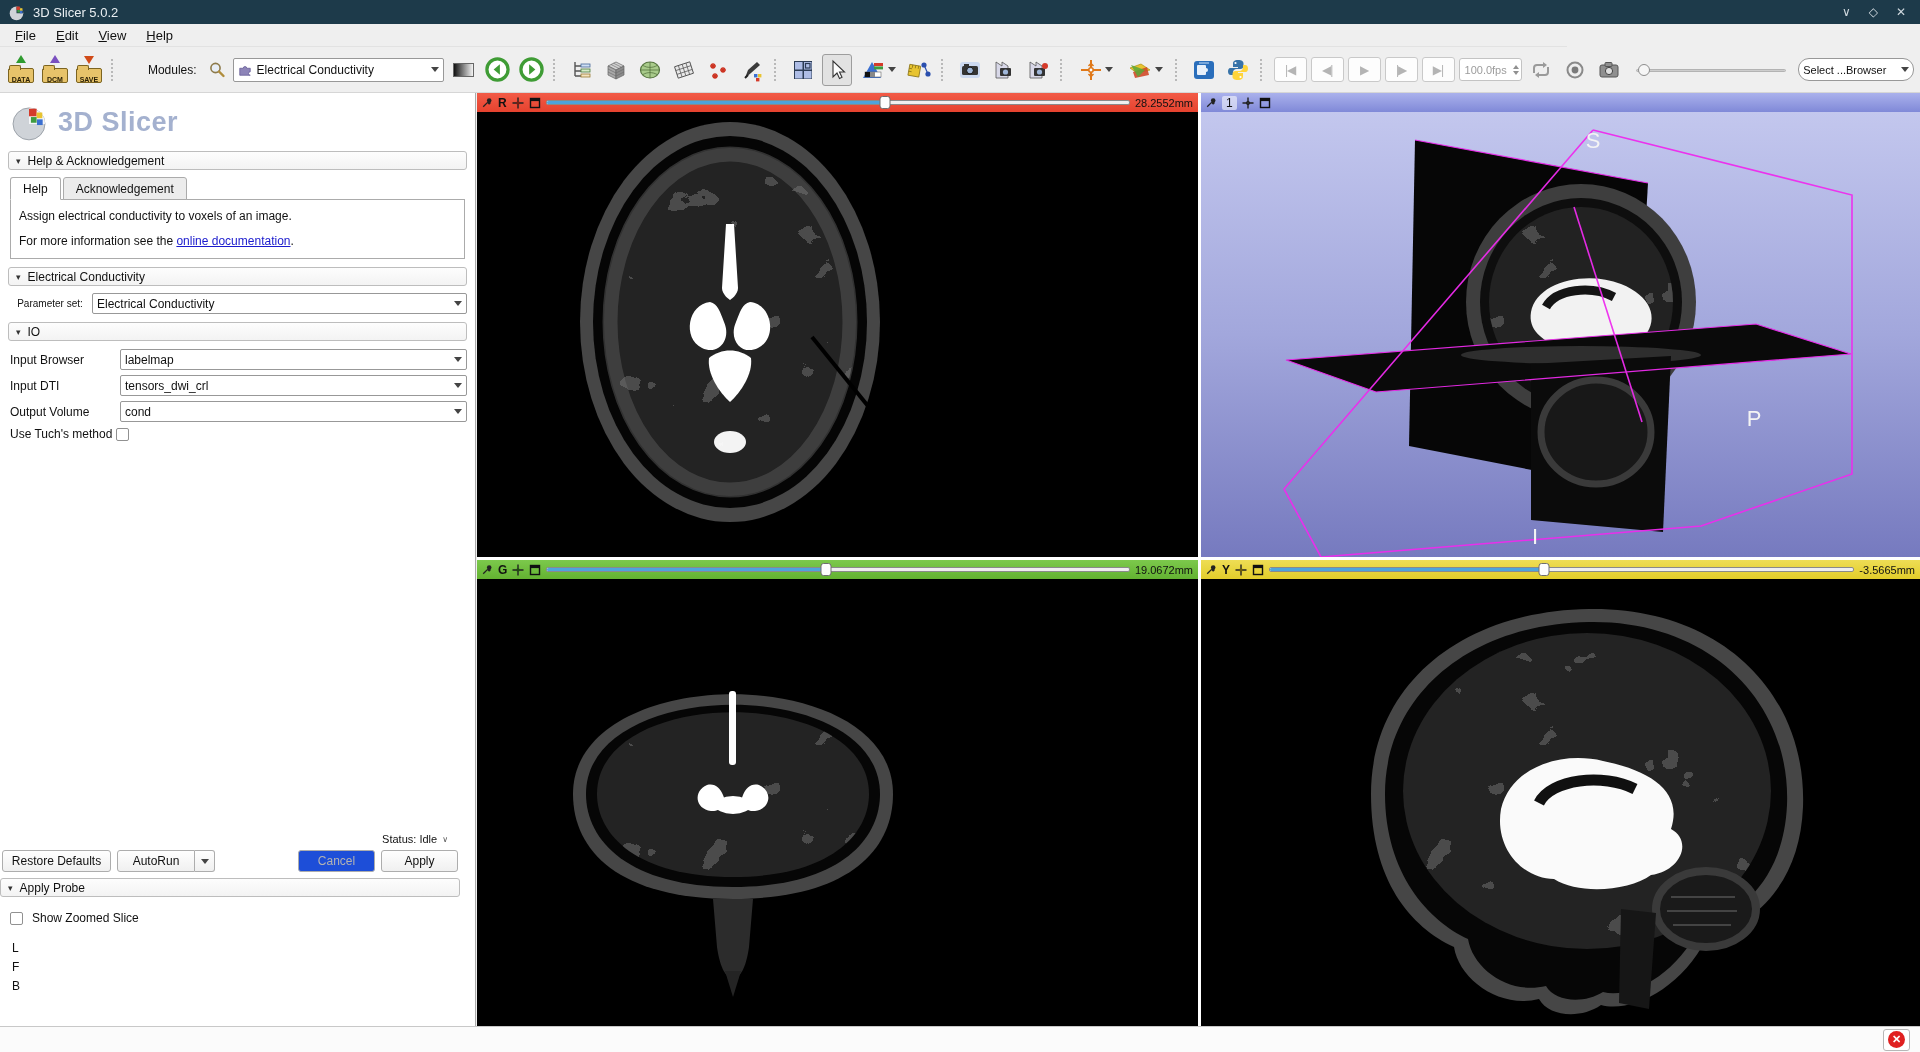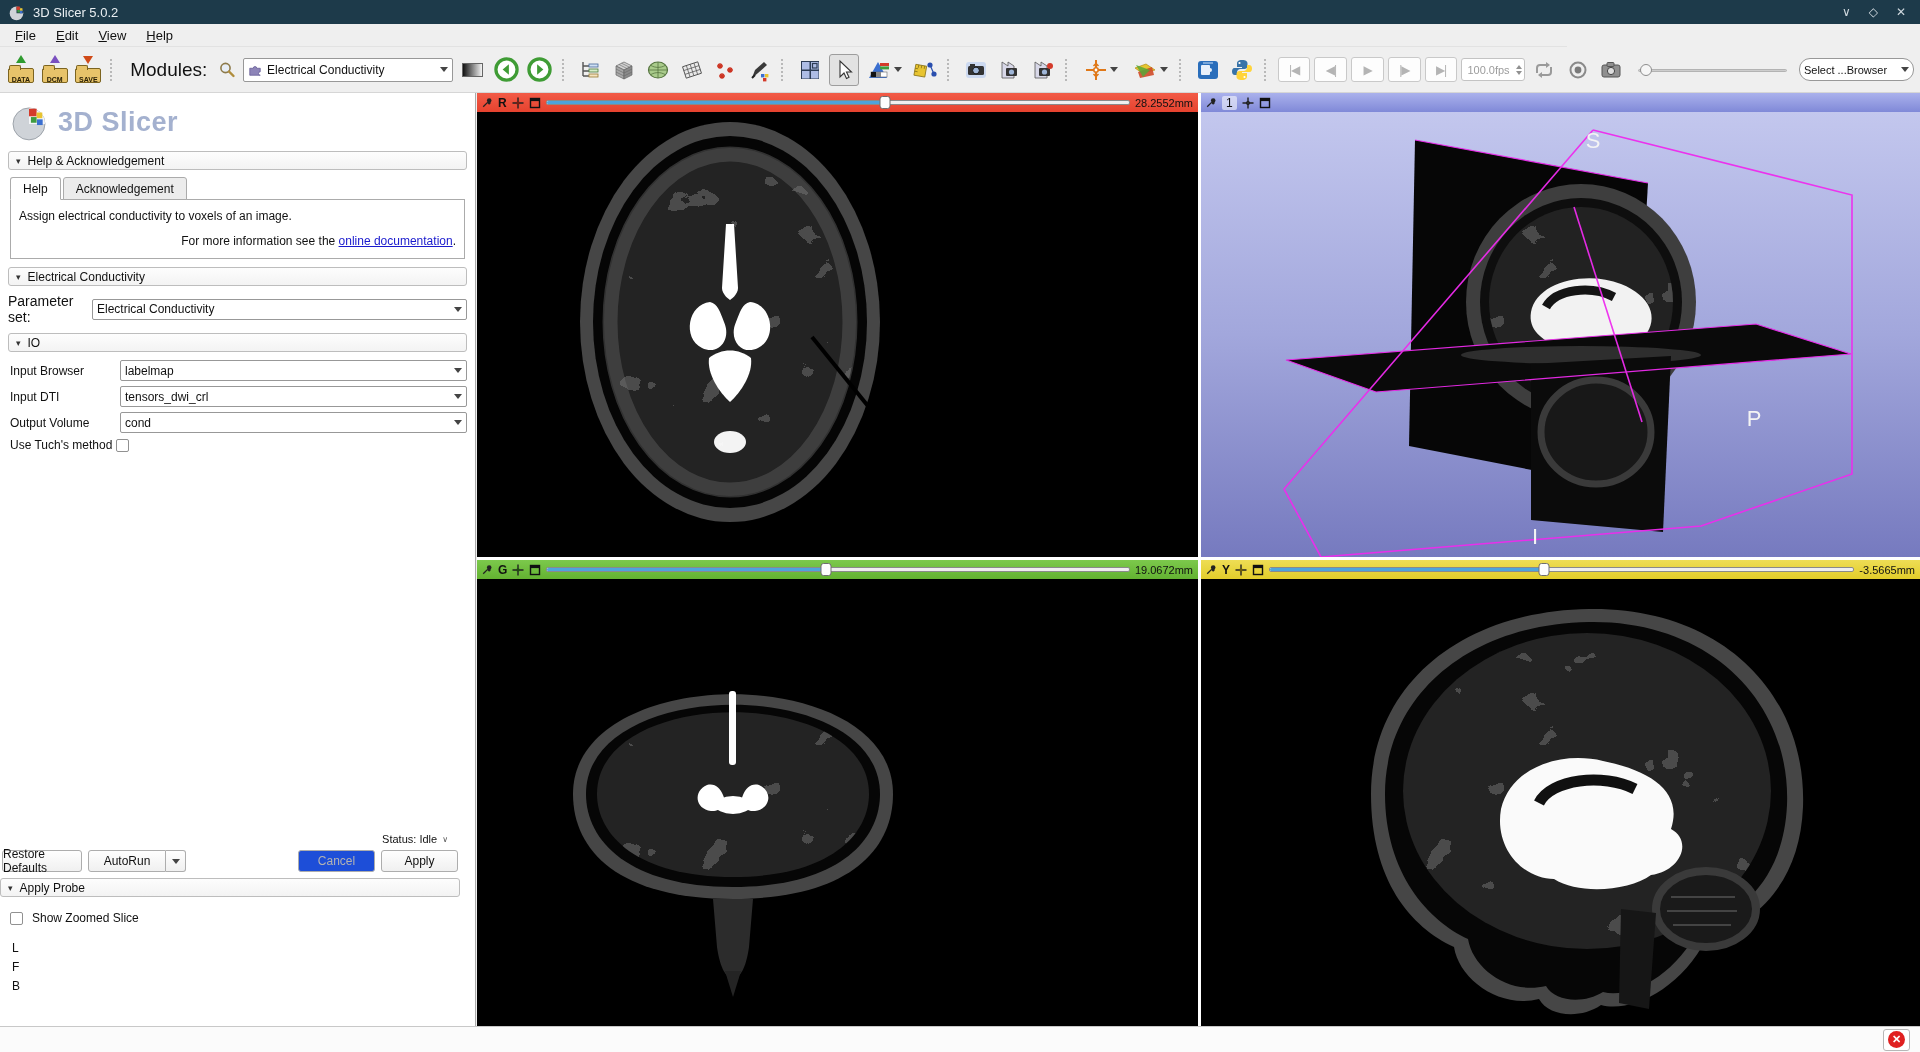--- a/index.html
+++ b/index.html
@@ -19,21 +19,21 @@
              display:flex; align-items:center; gap:2px; padding-left:6px; border-bottom:1px solid #e2e2e2; }
   .menuitem { padding:2px 9px; font-size:13px; }
   .menuitem u { text-decoration:underline; }
 
   
   .toolbar { position:absolute; left:0; top:47px; width:1920px; height:46px; background:#efefef;
              display:flex; align-items:center; gap:4px; padding:0 6px; border-bottom:1px solid #d6d6d6; }
   .tbtn { width:30px; height:32px; display:flex; align-items:center; justify-content:center; border-radius:3px; }
   .tbtn.pressed { background:#e2e2e2; border:1px solid #9d9d9d; }
   .tsep { width:7px; height:22px; border-left:2px dotted #b9b9b9; margin:0 3px; }
-  .tlabel { font-size:19px; margin:0 4px 0 6px; }
+  .tlabel { font-size:12px; margin:0 4px 0 23px; }
   .combo { height:24px; background:#fff; border:1px solid #989898; border-radius:2px;
            display:flex; align-items:center; gap:5px; padding:0 4px; }
   .combo .cval { font-size:12px; flex:1; white-space:nowrap; overflow:hidden; }
   .arrow-down { width:0; height:0; border-left:4px solid transparent; border-right:4px solid transparent;
                 border-top:5px solid #444; display:inline-block; }
   .modcombo { width:212px; }
   .folderwrap { position:relative; width:28px; height:30px; }
   .folder { position:absolute; left:1px; bottom:2px; width:26px; height:15px; background:#e7c36a;
             border:1px solid #7c6420; border-radius:2px; }
   .folder::before { content:""; position:absolute; top:-4px; left:0; width:10px; height:4px;
@@ -69,25 +69,25 @@
 
   .sect-hdr { height:19px; border:1px solid #bdbdbd; border-radius:3px; background:linear-gradient(#fdfdfd,#f3f3f3);
               display:flex; align-items:center; gap:7px; padding-left:7px; font-size:12px; margin-top:8px; }
   .tri { font-size:9px; color:#333; }
 
   .tabsrow { display:flex; margin:7px 0 0 2px; }
   .tab { height:23px; padding:0 12px; display:flex; align-items:center; font-size:12px;
          border:1px solid #ababab; border-radius:3px 3px 0 0; background:#ececec; margin-right:2px; }
   .tab.active { background:#fff; border-bottom:1px solid #fff; position:relative; z-index:2; }
   .helpbody { border:1px solid #ababab; margin:-1px 2px 0 2px; padding:9px 8px 10px 8px; font-size:12px; background:#fff; }
-  .helpbody p + p { margin-top:11px;text-align:right; }
+  .helpbody p + p { margin-top:11px; }
   .helpbody a { color:#1a1acd; text-decoration:underline; }
 
   .paramrow { display:flex; align-items:center; margin-top:7px; }
-  .paramrow .plabel { width:84px; font-size:14px; }
+  .paramrow .plabel { width:84px; font-size:10px;text-align:center; }
   .paramrow .combo { flex:1; height:21px; }
 
   .iorow { display:flex; align-items:center; margin-top:5px; }
   .iorow .iolabel { width:112px; font-size:12px; padding-left:2px; }
   .iorow .combo { flex:1; height:21px; }
   .checkbox { width:13px; height:13px; border:1px solid #919191; background:#fff; border-radius:2px; }
 
   .panel-bottom { position:absolute; left:0; top:740px; width:460px; }
   .statusrow { display:flex; justify-content:flex-end; align-items:center; gap:5px; padding-right:12px; font-size:11px; }
   .chev { font-size:8px; color:#555; line-height:5px; display:inline-flex; flex-direction:column; }
@@ -561,21 +561,21 @@
         <span class="iolabel" style="width:auto; margin-right:4px">Use Tuch's method</span>
         <span class="checkbox"></span>
       </div>
 
       <div class="panel-bottom">
         <div class="statusrow">
           <span>Status: Idle</span>
           <span class="chev">∨</span>
         </div>
         <div class="btnrow">
-          <div class="pbtn" style="width:80px">Restore Defaults</div>
+          <div class="pbtn" style="width:109px">Restore Defaults</div>
           <div class="split">
             <div class="pbtn mainpart">AutoRun</div>
             <div class="droppart">
                 <span class="arrow-down"></span>
               </div>
           </div>
           <div style="flex:1"></div>
           <div class="pbtn disabled" style="width:77px; margin-right:6px">Cancel</div>
           <div class="pbtn" style="width:77px">Apply</div>
         </div>

